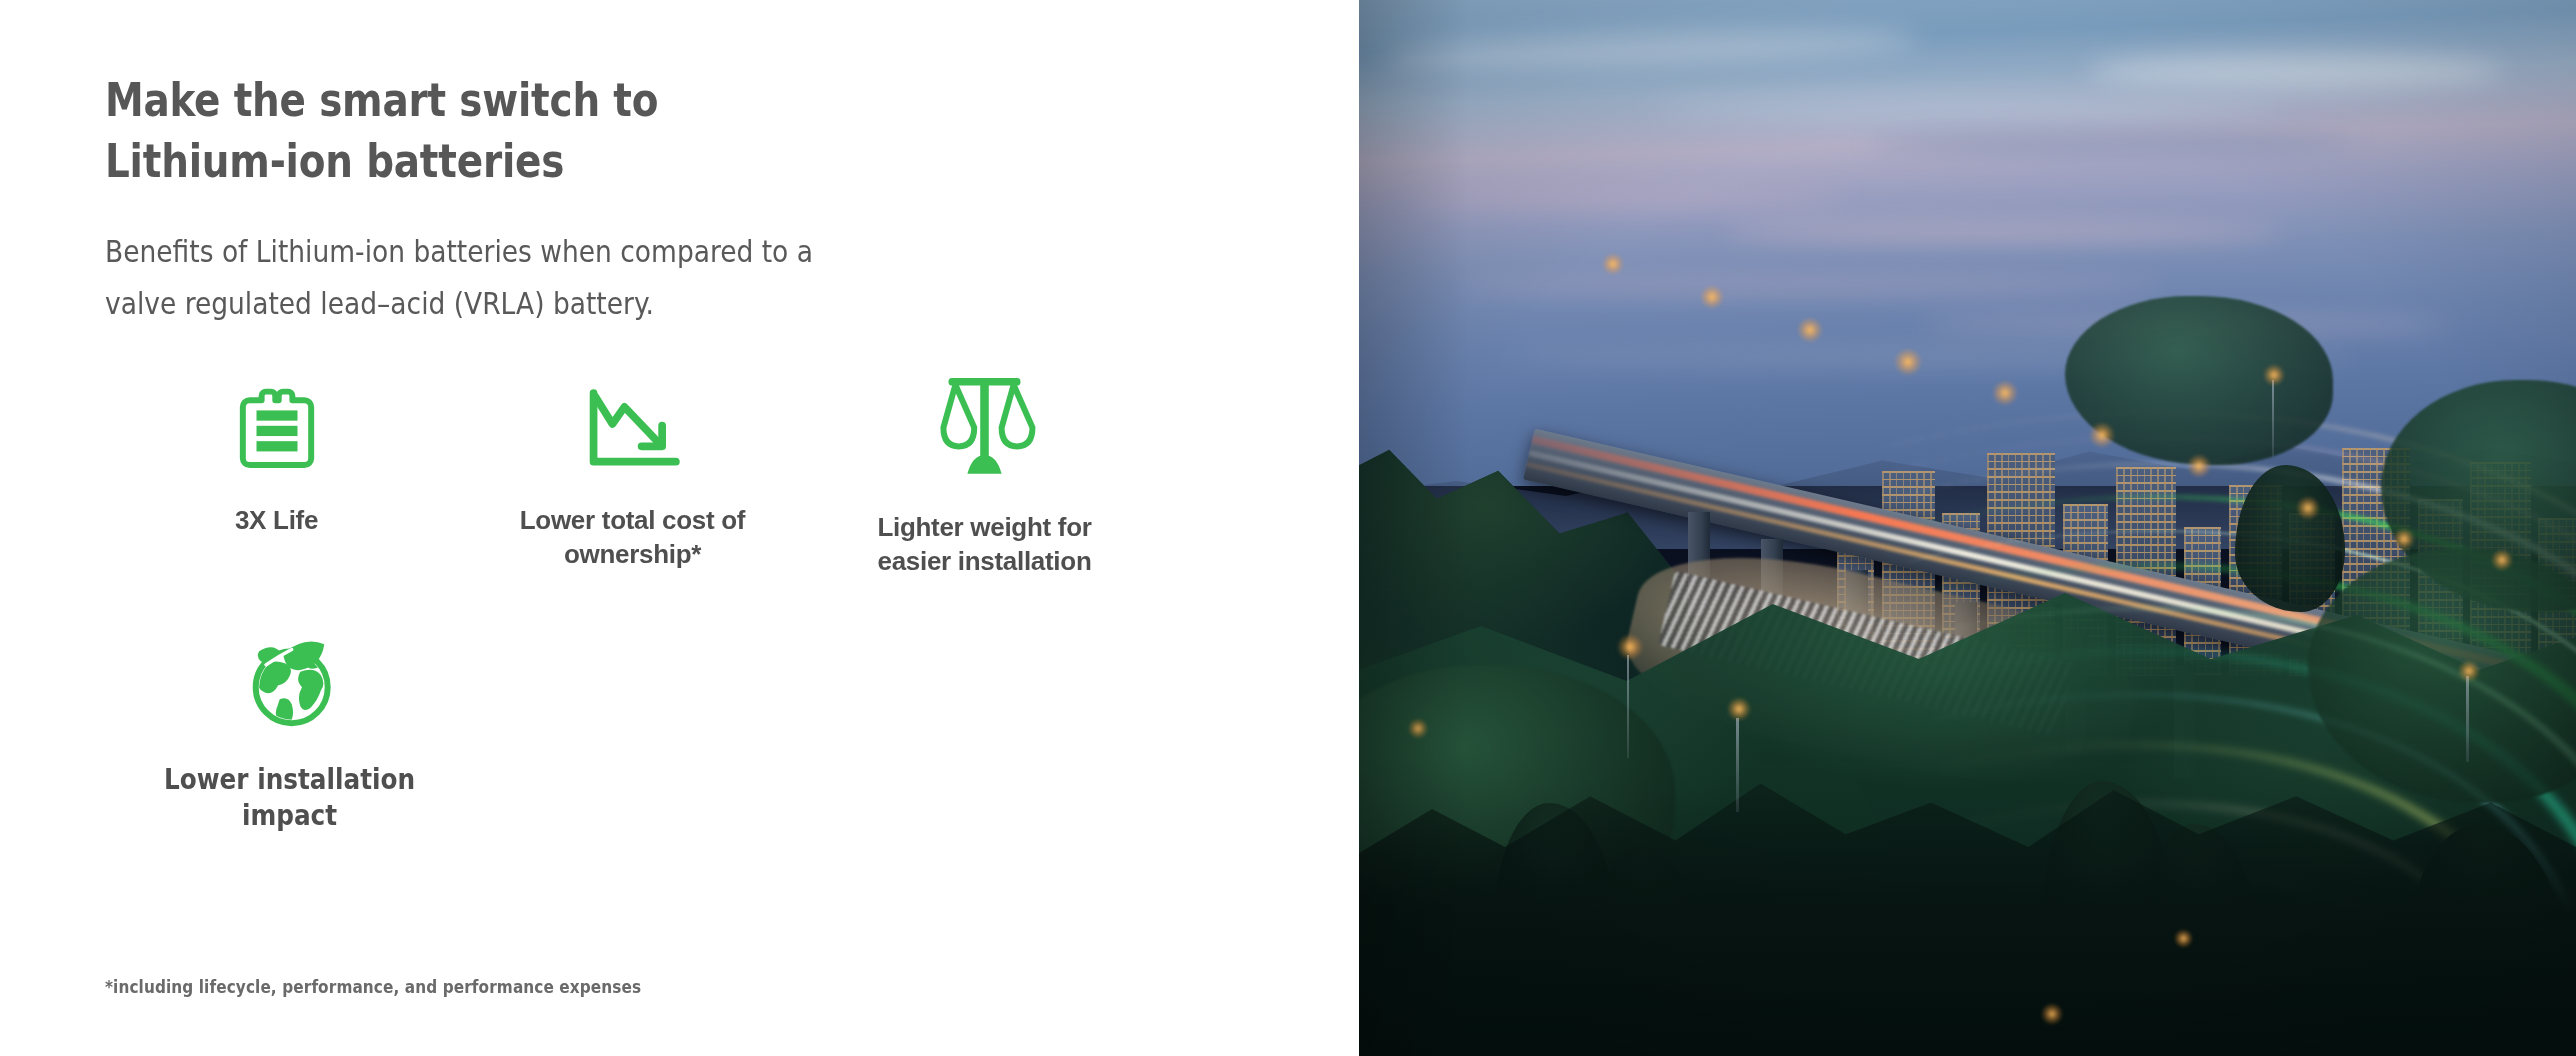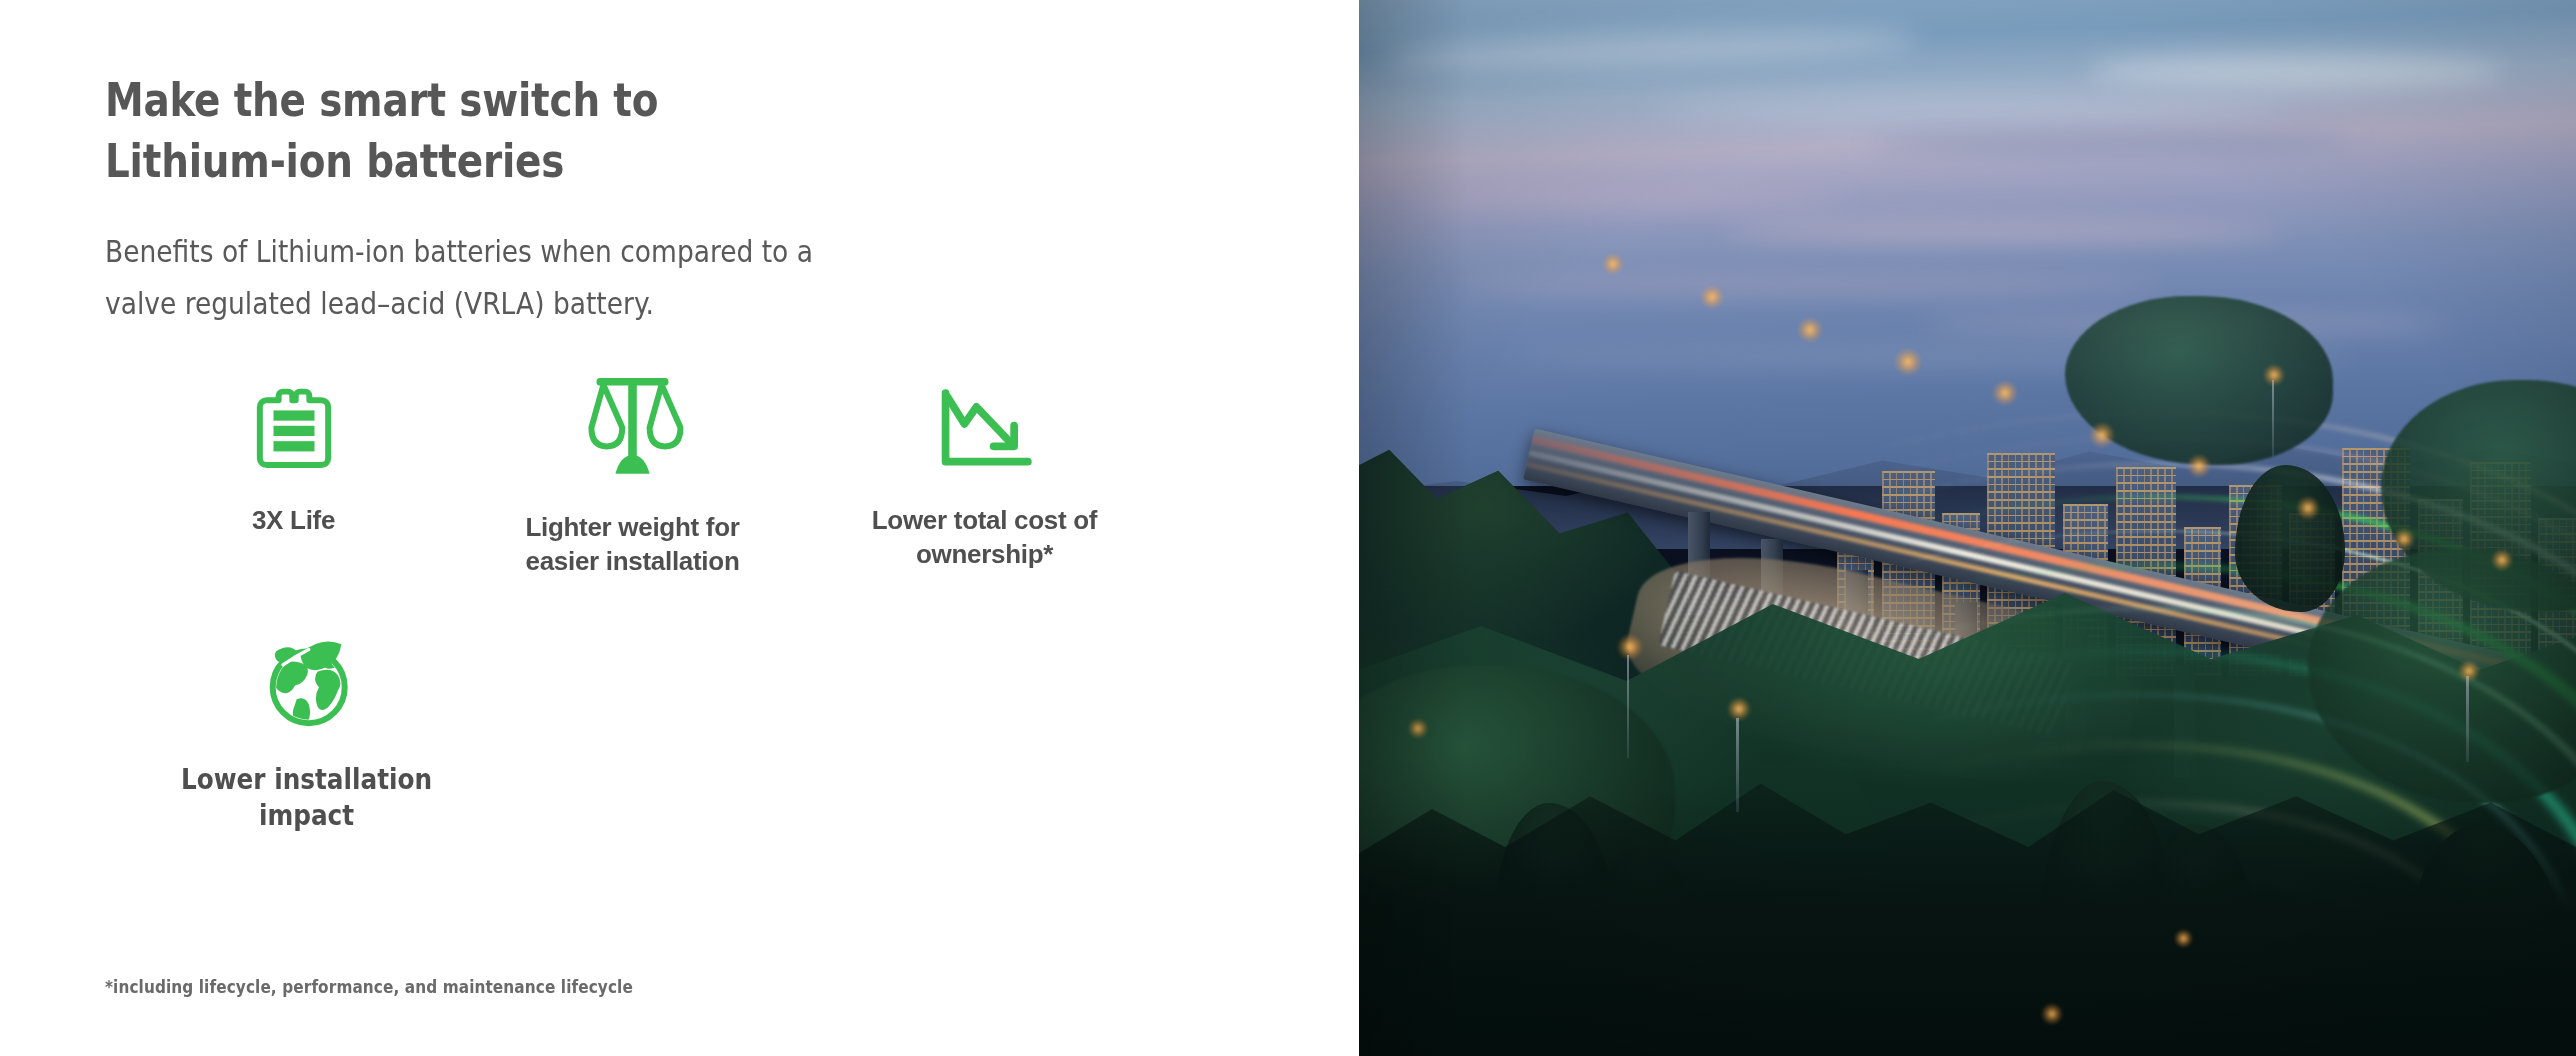--- a/index.html
+++ b/index.html
@@ -51,21 +51,21 @@
     line-height: 1.68;
     color: #595959;
     transform: scaleX(0.95);
     transform-origin: left top;
     white-space: pre-line;
   }
 
   
   .benefits {
     position: absolute;
-    left: 122px;
+    left: 105px;
     top: 369px;
     width: 1048px;
   }
   .benefit-row {
     display: flex;
     align-items: flex-start;
   }
   .benefit-row.row-1 { height: 258px; }
   .benefit-row.row-2 { height: 240px; }
 
@@ -331,52 +331,52 @@
               <path d="M16 20 h14 v-5 a5 5 0 0 1 5-5 h6 a5 5 0 0 1 5 5 v5 h4 v-5 a5 5 0 0 1 5-5 h6 a5 5 0 0 1 5 5 v5 h14
                        a8 8 0 0 1 8 8 v60 a8 8 0 0 1 -8 8 h-64 a8 8 0 0 1 -8 -8 v-60 a8 8 0 0 1 8 -8 z" fill="none" stroke="#3cbf52" stroke-width="7" stroke-linejoin="round"></path>
               <rect x="24" y="32" width="48" height="12" fill="#3cbf52"></rect>
               <rect x="24" y="50" width="48" height="12" fill="#3cbf52"></rect>
               <rect x="24" y="68" width="48" height="12" fill="#3cbf52"></rect>
             </svg>
           </div>
           <div class="benefit-label wide">3X Life</div>
         </div>
 
+        <div class="benefit benefit-col-2">
+          <div class="icon-wrap">
+            <svg width="100" height="84" viewBox="0 0 116 98">
+
+              <path d="M12 6 V86 H108" fill="none" stroke="#3cbf52" stroke-width="9" stroke-linecap="round" stroke-linejoin="round"></path>
+
+              <path d="M14 10 L34 42 L48 22 L90 66" fill="none" stroke="#3cbf52" stroke-width="9" stroke-linecap="round" stroke-linejoin="round"></path>
+
+              <path d="M92 44 L92 68 L68 68" fill="none" stroke="#3cbf52" stroke-width="9" stroke-linecap="round" stroke-linejoin="round"></path>
+            </svg>
+          </div>
+          <div class="benefit-label wide">Lower total cost of
+ownership*</div>
+        </div>
+
         <div class="benefit benefit-col-1">
           <div class="icon-wrap tall">
             <svg width="113" height="108" viewBox="0 0 132 126">
 
               <rect x="24" y="8" width="84" height="9" rx="4" fill="#3cbf52"></rect>
 
               <rect x="61" y="10" width="10" height="92" fill="#3cbf52"></rect>
 
               <path d="M46 120 q6 -22 20 -22 q14 0 20 22 z" fill="#3cbf52"></path>
 
               <path d="M32 16 L18 66 q0 22 18 22 q18 0 18 -22 L32 16 z" fill="none" stroke="#3cbf52" stroke-width="7" stroke-linejoin="round" stroke-linecap="round"></path>
 
               <path d="M100 16 L86 66 q0 22 18 22 q18 0 18 -22 L100 16 z" fill="none" stroke="#3cbf52" stroke-width="7" stroke-linejoin="round" stroke-linecap="round"></path>
             </svg>
           </div>
           <div class="benefit-label wide">Lighter weight for
 easier installation</div>
-        </div>
-
-        <div class="benefit benefit-col-2">
-          <div class="icon-wrap">
-            <svg width="100" height="84" viewBox="0 0 116 98">
-
-              <path d="M12 6 V86 H108" fill="none" stroke="#3cbf52" stroke-width="9" stroke-linecap="round" stroke-linejoin="round"></path>
-
-              <path d="M14 10 L34 42 L48 22 L90 66" fill="none" stroke="#3cbf52" stroke-width="9" stroke-linecap="round" stroke-linejoin="round"></path>
-
-              <path d="M92 44 L92 68 L68 68" fill="none" stroke="#3cbf52" stroke-width="9" stroke-linecap="round" stroke-linejoin="round"></path>
-            </svg>
-          </div>
-          <div class="benefit-label wide">Lower total cost of
-ownership*</div>
         </div>
       </div>
 
       <div class="benefit-row row-2">
 
 
 
         <div class="benefit benefit-col-2">
           <div class="icon-wrap">
             <svg width="100" height="96" viewBox="0 0 116 112">
@@ -403,21 +403,21 @@
               <path d="M22 20 q16 -10 26 2 q-10 14 -24 10 q-6 -6 -2 -12 z" fill="#3cbf52"></path>
               <path d="M30 36 q14 -10 30 -18" fill="none" stroke="#ffffff" stroke-width="4" stroke-linecap="round"></path>
             </svg>
           </div>
           <div class="benefit-label narrow">Lower installation
 impact</div>
         </div>
       </div>
     </div>
 
-    <div class="footnote">*including lifecycle, performance, and maintenance lifecycle</div>
+    <div class="footnote">*including lifecycle, performance, and performance expenses</div>
   </div>
 
   <div class="photo">
 
     <div class="sky"></div>
     <div class="cloud c1"></div>
     <div class="cloud c8"></div>
     <div class="cloud c2"></div>
     <div class="cloud c3"></div>
     <div class="cloud c4"></div>

